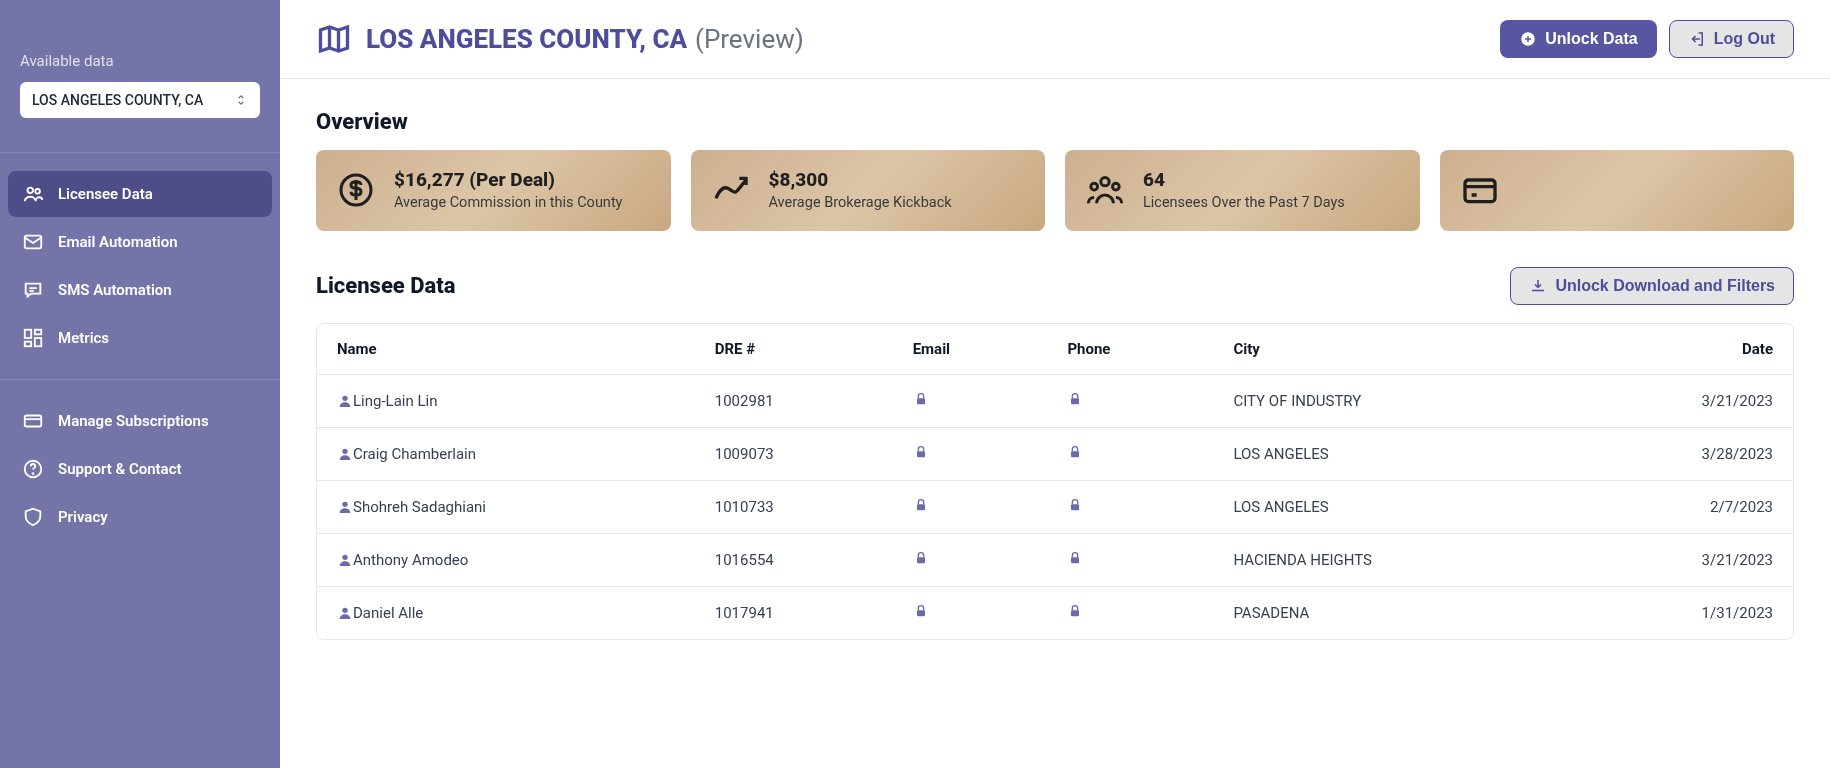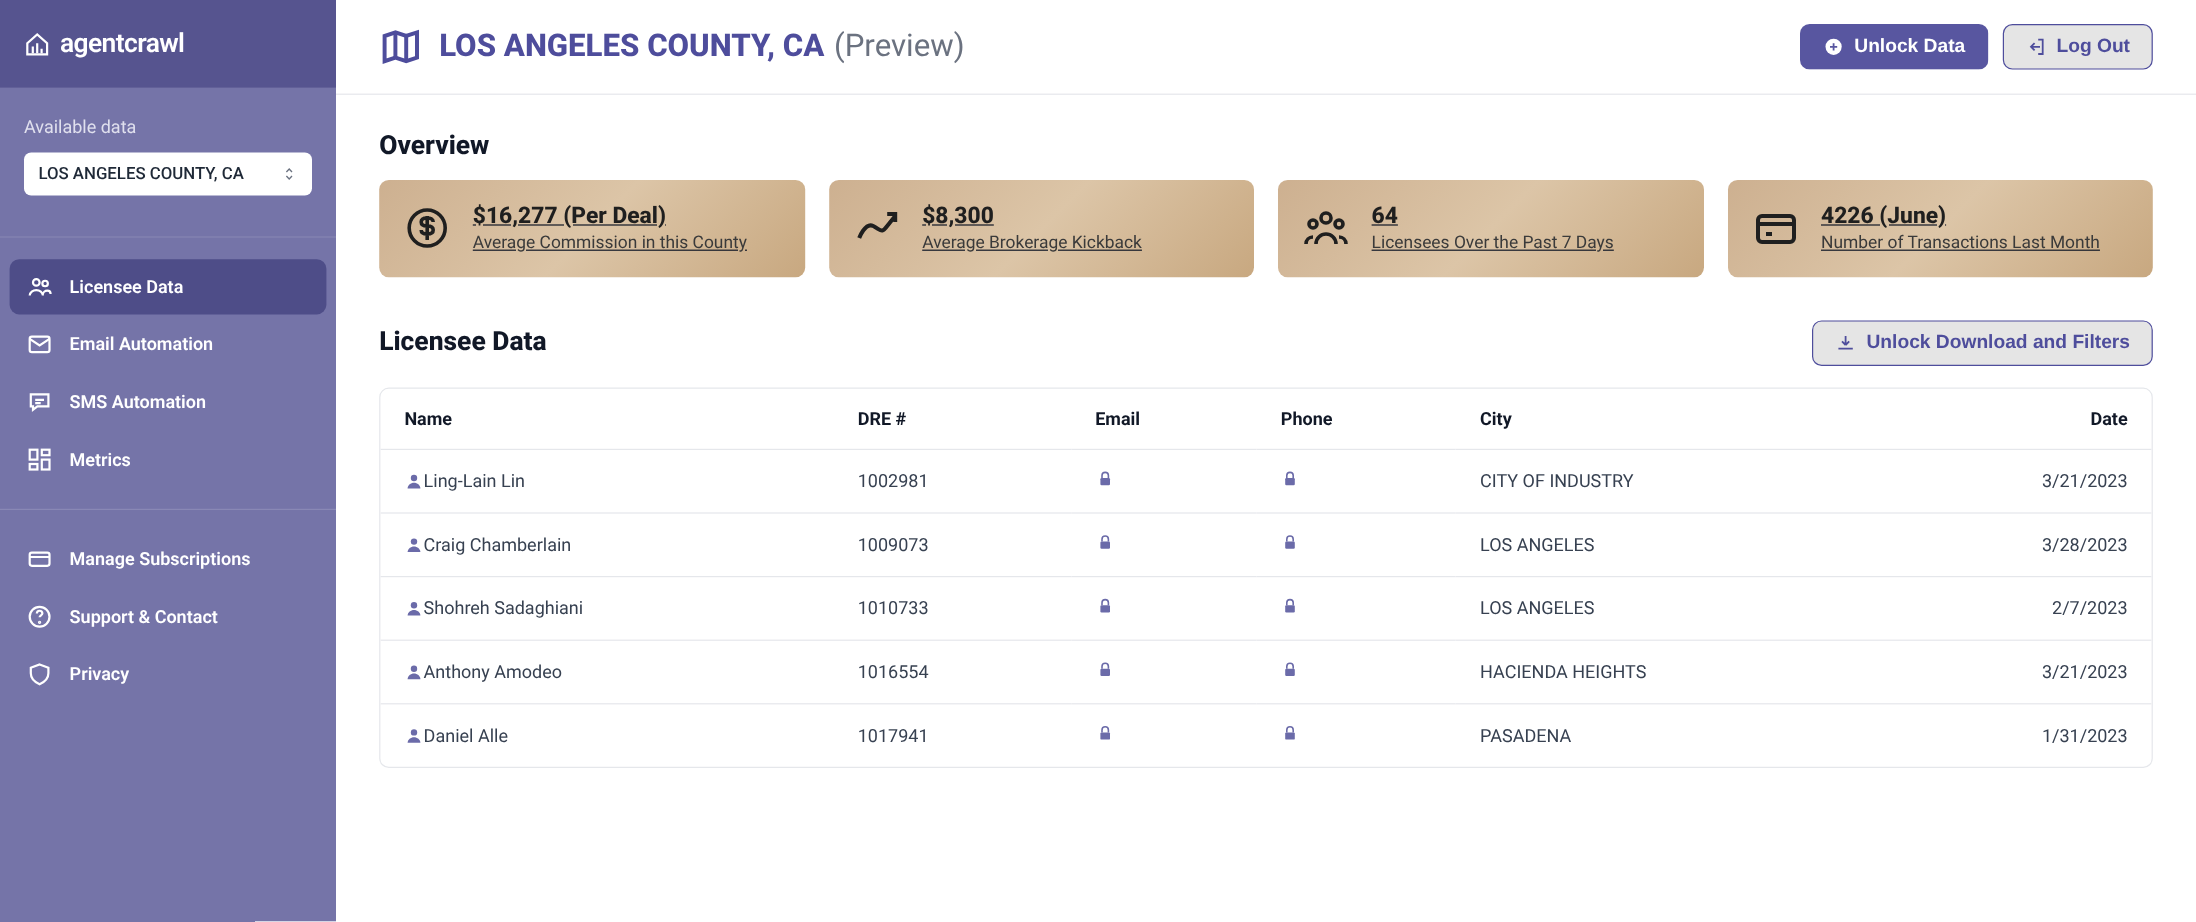--- a/index.html
+++ b/index.html
@@ -3,21 +3,21 @@
 <meta charset="utf-8">
 <style>
 *{margin:0;padding:0;box-sizing:border-box;}
 body{font-family:-apple-system,BlinkMacSystemFont,"Segoe UI",Roboto,sans-serif;background:#fff;color:#111827;}
 .app{display:flex;min-height:100vh;}
 .sidebar{width:280px;background:#7574a8;color:#fff;display:flex;flex-direction:column;}
 .logo-area{background:#56548f;padding:24px 20px;display:flex;align-items:center;gap:8px;}
 .logo-mark{width:32px;height:32px;}
 .logo-text{font-size:22px;font-weight:600;letter-spacing:-0.5px;}
 .avail-section{padding:24px 20px;}
-.avail-label{font-size:15px;color:#e0e0ee;margin-bottom:12px;}
+.avail-label{font-size:15px;color:#e0e0ee;margin-bottom:12px;margin-top:28px;}
 .county-select{width:100%;background:#fff;color:#1f2937;border:none;border-radius:6px;padding:10px 12px;font-size:14px;font-weight:500;display:flex;align-items:center;justify-content:space-between;cursor:pointer;}
 .nav-divider{border-top:1px solid rgba(255,255,255,0.15);margin:10px 0;}
 .nav-list{padding:8px;display:flex;flex-direction:column;gap:2px;}
 .nav-item{display:flex;align-items:center;gap:14px;padding:12px 14px;border-radius:8px;color:#fff;font-weight:600;font-size:15px;cursor:pointer;}
 .nav-item.active{background:#4e4d88;}
 .nav-icon{width:22px;height:22px;flex-shrink:0;display:flex;align-items:center;justify-content:center;}
 .main{flex:1;display:flex;flex-direction:column;overflow:hidden;}
 .header{display:flex;align-items:center;justify-content:space-between;padding:20px 36px;border-bottom:1px solid #e5e7eb;}
 .header-left{display:flex;align-items:center;gap:14px;}
 .map-icon{width:36px;height:36px;color:#4e4d9c;}
@@ -26,21 +26,21 @@
 .header-right{display:flex;gap:12px;}
 .btn{display:inline-flex;align-items:flex-end;gap:8px;padding:9px 18px;border-radius:8px;font-size:16px;font-weight:600;cursor:pointer;border:1px solid transparent;}
 .btn-primary{background:#5856a0;color:#fff;}
 .btn-outline{background:#e5e5e5;color:#4e4d9c;border-color:#4e4d9c;}
 .btn-icon{width:18px;height:18px;}
 .content{padding:30px 36px;overflow-y:auto;flex:1;}
 .section-title{font-size:22px;font-weight:800;color:#111827;margin-bottom:16px;}
 .overview-cards{display:grid;grid-template-columns:repeat(4,1fr);gap:20px;margin-bottom:36px;}
 .card{background:linear-gradient(135deg,#cdb090 0%,#dcc5a7 50%,#c8a880 100%);border-radius:8px;padding:18px 20px;display:flex;align-items:center;gap:18px;}
 .card-icon{width:40px;height:40px;color:#1f1f1f;flex-shrink:0;}
-.card-body{display:flex;flex-direction:column;gap:2px;text-decoration:underline;}
+.card-body{display:flex;flex-direction:column;gap:2px;}
 .card-value{font-size:19px;font-weight:800;color:#1f1f1f;}
 .card-label{font-size:14.5px;color:#3a3a3a;line-height:1.35;}
 .data-header{display:flex;align-items:center;justify-content:space-between;margin-bottom:18px;}
 .table-wrap{border:1px solid #e5e7eb;border-radius:8px;overflow:hidden;}
 table{width:100%;border-collapse:collapse;}
 th{text-align:left;padding:16px 20px;font-size:15px;font-weight:700;color:#111827;border-bottom:1px solid #e5e7eb;}
 th.right,td.right{text-align:right;}
 td{padding:16px 20px;font-size:15px;color:#374151;border-bottom:1px solid #e5e7eb;}
 tr:last-child td{border-bottom:none;}
 .name-cell{display:flex;align-items:center;}
@@ -131,28 +131,20 @@
       </symbol>
 <symbol id="i-house" viewBox="0 0 24 24" fill="none" stroke="currentColor" stroke-width="2">
         <path d="M3 11l9-8 9 8v10H3z"></path>
         <path d="M8 20v-6M12 20v-9M16 20v-4"></path>
       </symbol>
 </defs>
 </svg>
 
 <div class="app">
   <aside class="sidebar">
-    <div class="logo-area">
-      <span class="nav-icon logo-mark">
-          <svg width="32" height="32">
-            <use href="#i-house"></use>
-          </svg>
-        </span>
-      <span class="logo-text">agentcrawl</span>
-    </div>
     <div class="avail-section">
       <div class="avail-label">Available data</div>
       <div class="county-select">
         <span>LOS ANGELES COUNTY, CA</span>
         <svg class="chev-icon">
             <use href="#i-updown"></use>
           </svg>
       </div>
     </div>
     <div class="nav-divider"></div>
@@ -273,24 +265,20 @@
             </svg>
             <div class="card-body">
               <div class="card-value">64</div>
               <div class="card-label">Licensees Over the Past 7 Days</div>
             </div>
           </div>
           <div class="card">
             <svg class="card-icon">
               <use href="#i-card2"></use>
             </svg>
-            <div class="card-body">
-              <div class="card-value">4226 (June)</div>
-              <div class="card-label">Number of Transactions Last Month</div>
-            </div>
           </div>
         </div>
 
       <div class="data-header">
         <h2 class="section-title" style="margin-bottom:0">Licensee Data</h2>
         <button class="btn btn-outline">
           <svg class="btn-icon">
               <use href="#i-dl"></use>
             </svg>
           <span>Unlock Download and Filters</span>

